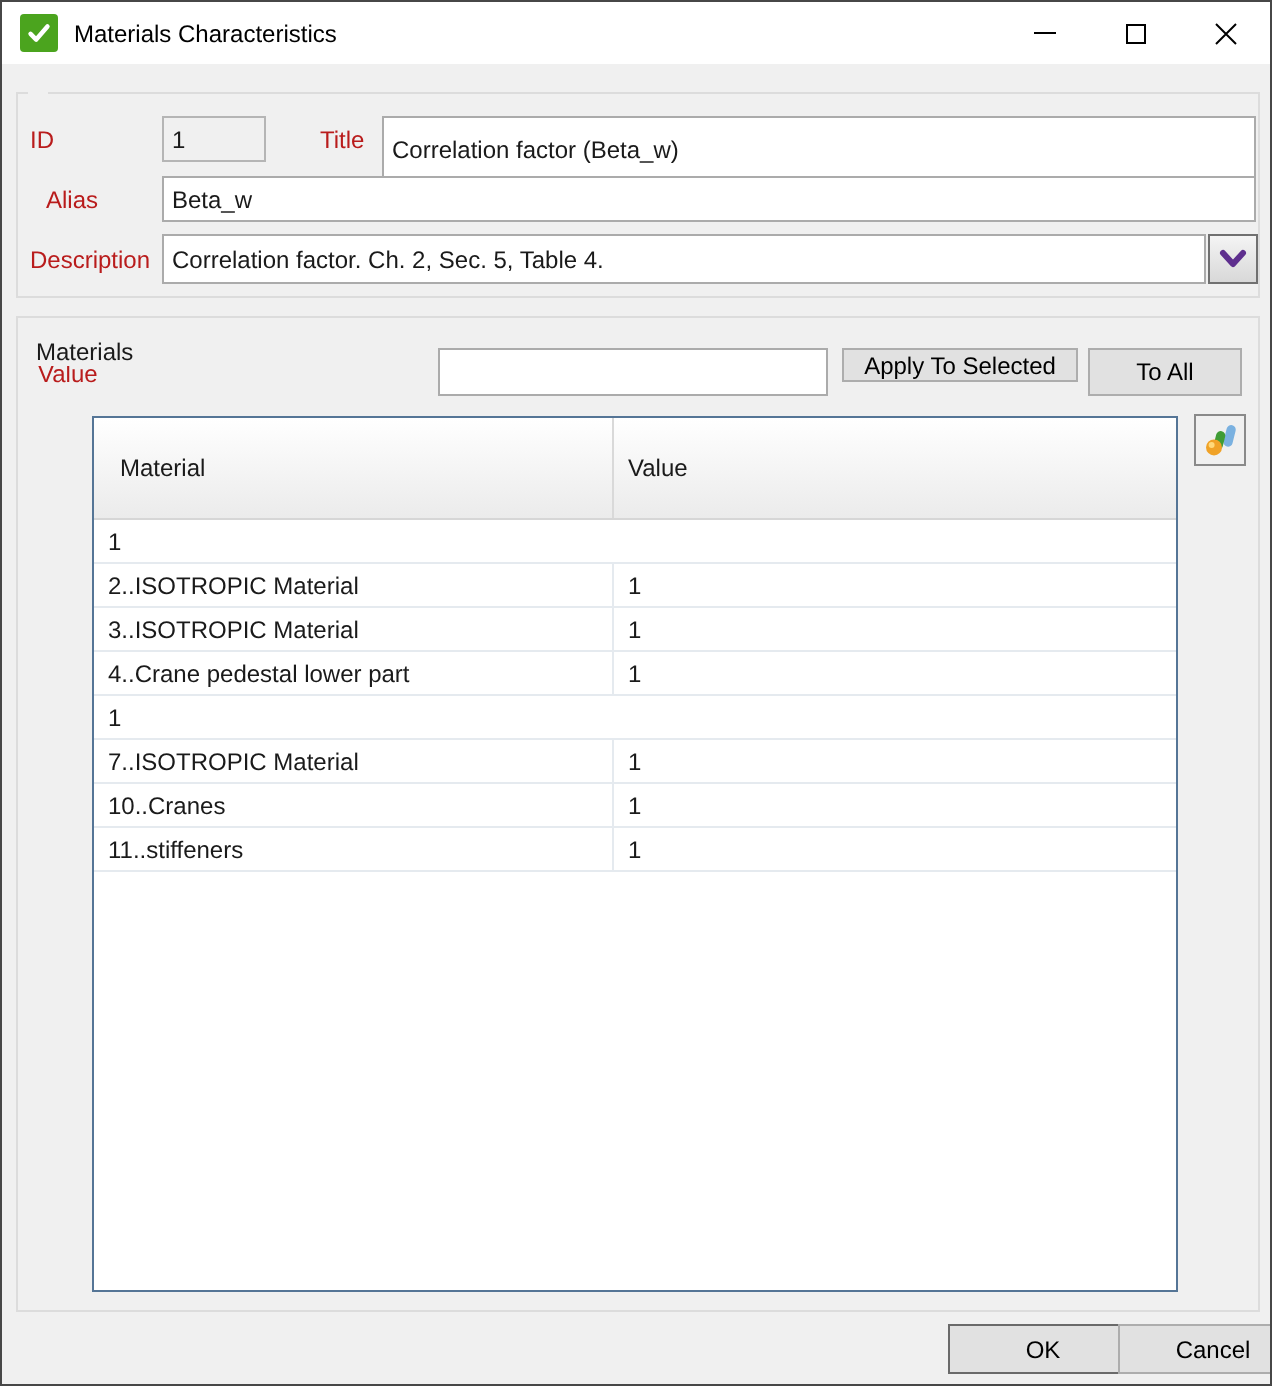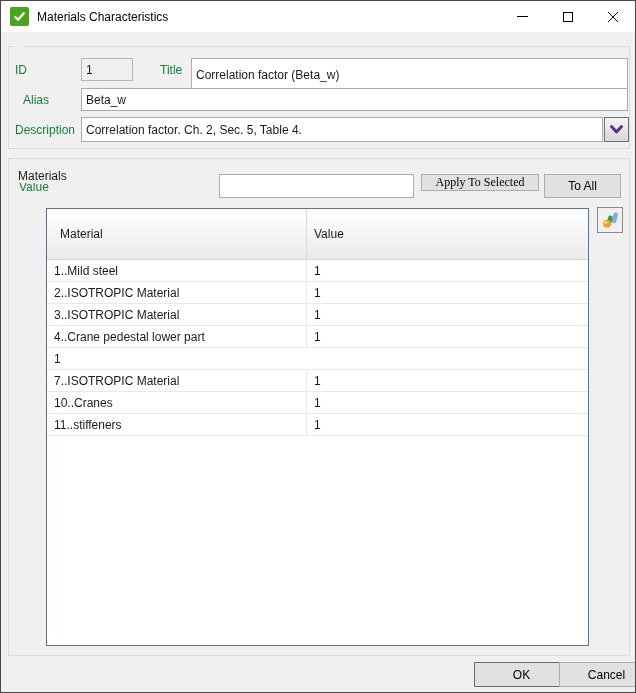--- a/index.html
+++ b/index.html
@@ -30,21 +30,21 @@
   
   .groupbox { position:absolute; border:1px solid #dcdcdc; background:transparent; }
   .gb1 { left:7px; top:45px; width:622px; height:103px; }
   .gb2 { left:7px; top:157px; width:622px; height:498px; }
   .gb-caption {
     position:absolute; left:13px; top:168px; background:#f0f0f0;
     padding:0 4px; color:#1a1a1a; z-index:2;
   }
   .gb1-gap { position:absolute; left:13px; top:45px; width:10px; height:1px; background:#f0f0f0; z-index:2; }
 
-  .lbl { position:absolute; color:#15803d; white-space:nowrap; }
+  .lbl { position:absolute; color:#b91c1c; white-space:nowrap; }
 
   .txt {
     position:absolute; border:1px solid #ababab; background:#fff;
     font-family:"Liberation Sans", sans-serif; font-size:12px; color:#1a1a1a;
     padding:2px 4px; outline:none;
   }
   .txt-id { left:80px; top:57px; width:52px; height:23px; background:#f0f0f0; border-color:#b5b5b5; }
   .txt-title { left:190px; top:57px; width:437px; height:34px; }
   .txt-alias { left:80px; top:87px; width:547px; height:23px; }
   .txt-desc { left:80px; top:116px; width:522px; height:25px; }
@@ -55,21 +55,21 @@
     display:flex; align-items:center; justify-content:center; padding:0;
   }
 
   
   .txt-value { left:218px; top:173px; width:195px; height:24px; }
   .btn {
     position:absolute; background:#e1e1e1; border:1px solid #adadad;
     font-family:"Liberation Sans", sans-serif; font-size:12px; color:#000;
     display:flex; align-items:center; justify-content:center; padding:0;
   }
-  .btn-apply { left:420px; top:173px; width:118px; height:17px;font-family:Liberation Serif, serif; }
+  .btn-apply { left:420px; top:173px; width:118px; height:17px; }
   .btn-toall { left:543px; top:173px; width:77px; height:24px; }
 
   
   .mtable {
     position:absolute; left:45px; top:207px; width:543px; height:438px;
     border:1px solid #557596; background:#fff; overflow:hidden;
   }
   .thead {
     height:51px; display:flex;
     background:linear-gradient(#ffffff,#ebebeb);
@@ -149,21 +149,20 @@
   <button class="btn btn-apply">Apply To Selected</button>
   <button class="btn btn-toall">To All</button>
 
   <div class="mtable">
     <div class="thead">
       <div class="th th-mat">Material</div>
       <div class="th th-val">Value</div>
     </div>
     <div class="tbody">
       <div class="trow">
-        <div class="cell cell-mat">1..Mild steel</div>
         <div class="cell cell-val">1</div>
       </div>
       <div class="trow">
         <div class="cell cell-mat">2..ISOTROPIC Material</div>
         <div class="cell cell-val">1</div>
       </div>
       <div class="trow">
         <div class="cell cell-mat">3..ISOTROPIC Material</div>
         <div class="cell cell-val">1</div>
       </div>

